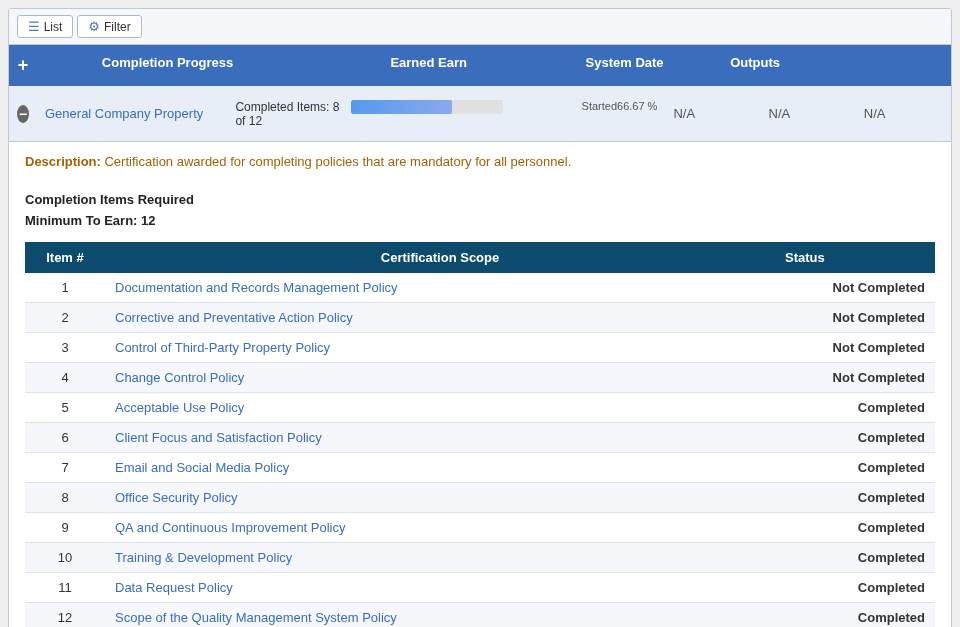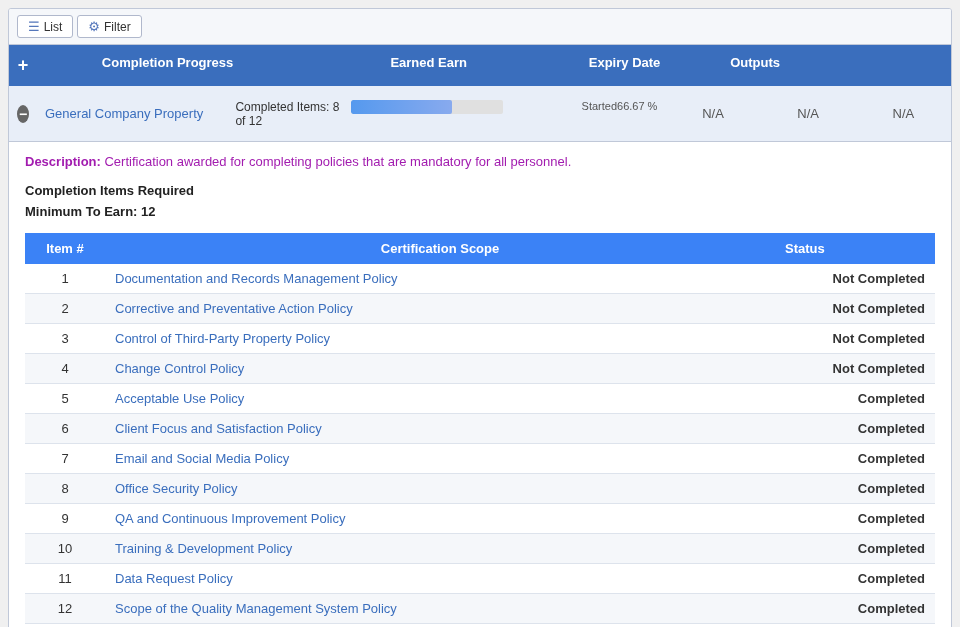--- a/index.html
+++ b/index.html
@@ -60,21 +60,21 @@
       display: grid;
       grid-template-columns: 28px 2fr 2fr 1fr 1fr 1fr;
       background: #e8eef8;
       border-bottom: 1px solid #c0c8d8;
       align-items: center;
       min-height: 56px;
     }
     .summary-row .col {
       padding: 6px 8px;
     }
-    .summary-row .col.center { text-align: center; }
+    .summary-row .col.center { }
     .collapse-btn {
       width: 18px;
       height: 18px;
       border-radius: 50%;
       background: #666;
       color: #fff;
       display: flex;
       align-items: center;
       justify-content: center;
       cursor: pointer;
@@ -112,40 +112,40 @@
       color: #555;
     }
     
     .detail-section {
       padding: 12px 16px;
       border-bottom: 1px solid #c0c8d8;
       background: #fff;
     }
     .detail-section p {
       font-size: 13px;
-      margin-bottom: 12px;
-      color: #a21caf;
+      margin-bottom: 21px;
+      color: #a16207;
     }
     .detail-section p span.label {
       font-weight: bold;
     }
     .detail-section .completion-info {
       font-weight: bold;
       font-size: 13px;
       color: #222;
       line-height: 1.6;
     }
     
     .inner-table {
       width: 100%;
       border-collapse: collapse;
       margin-top: 10px;
     }
     .inner-table thead tr {
-      background: #3b82f6;
+      background: #0c4a6e;
       color: #fff;
     }
     .inner-table thead th {
       padding: 8px 10px;
       font-size: 13px;
       font-weight: bold;
     }
     .inner-table thead th.right { text-align: left; }
     .inner-table thead th.center { text-align: center; }
     .inner-table tbody tr {
@@ -193,21 +193,21 @@
       <span>Filter</span>
     </button>
   </div>
 
   <div class="table-header">
     <div class="col center" style="cursor:pointer; font-size:18px; display:flex; align-items:center; justify-content:center;">
       <span>+</span>
     </div>
     <div class="col center">Completion Progress</div>
     <div class="col center">Earned Earn</div>
-    <div class="col center">Expiry Date</div>
+    <div class="col center">System Date</div>
     <div class="col center">Outputs</div>
   </div>
 
   <div class="summary-row">
     <div class="col" style="display:flex; align-items:center; justify-content:center;">
       <div class="collapse-btn">−</div>
     </div>
     <div class="col" style="cursor:pointer;">
       <span style="color:#3a6ebd;">General Company Property</span>
     </div>

